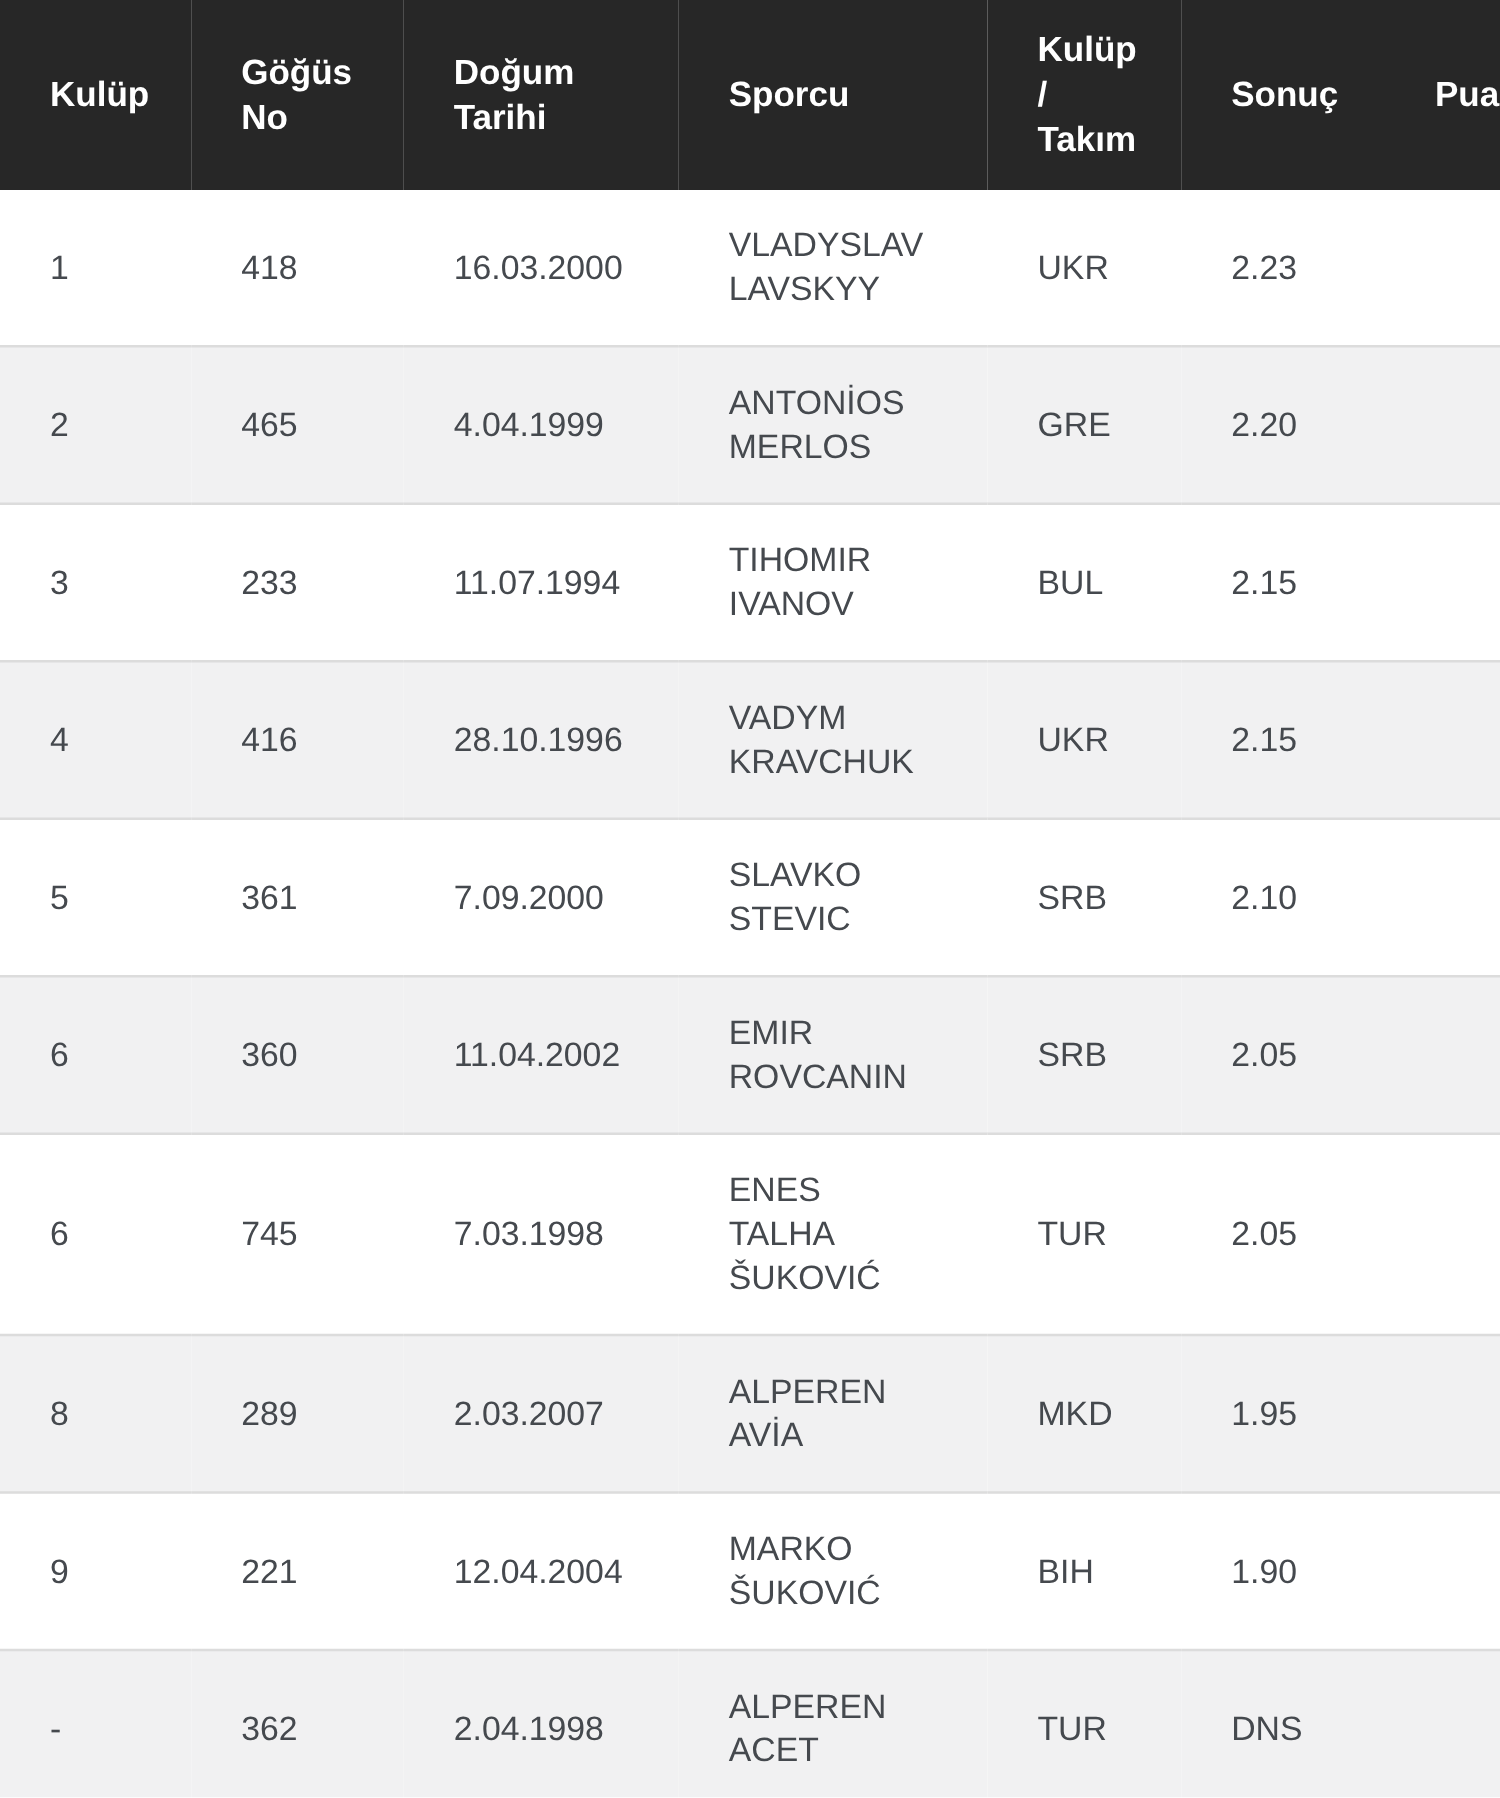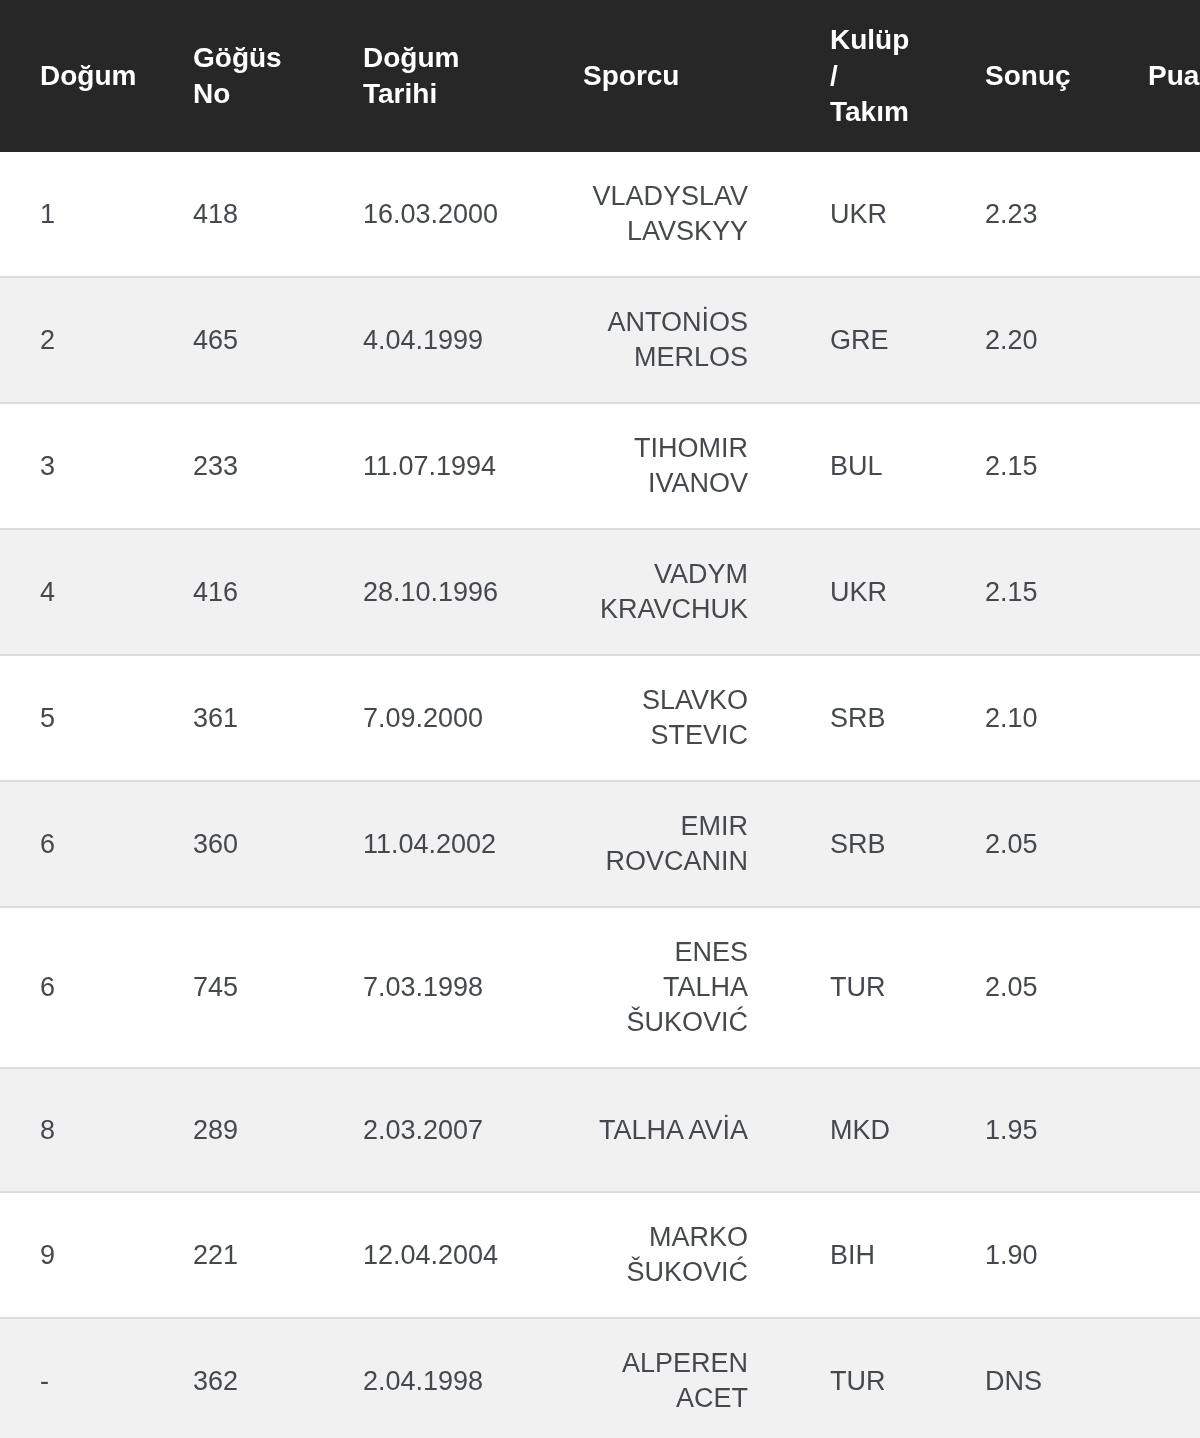--- a/index.html
+++ b/index.html
@@ -44,21 +44,21 @@
 
   tbody td {
     font-size: 27px;
     color: #45494e;
     text-align: left;
     vertical-align: middle;
     line-height: 35px;
     box-sizing: border-box;
     padding: 27px 30px 27px 40px;
   }
-  tbody td.cell-athlete { padding-right: 42px; text-align: right; }
+  tbody td.cell-athlete { padding-right: 42px; }
   tbody td.nowrap { white-space: nowrap; }
 
   tbody tr { background: #ffffff; }
   tbody tr:nth-child(even) { background: #f1f1f2; }
   tbody tr + tr td { border-top: 2px solid #dcdcdc; }
 
   
   tbody td { height: 124px; }
 </style>
 </head>
@@ -70,21 +70,21 @@
       <col class="c-rank">
         <col class="c-bib">
         <col class="c-dob">
         <col class="c-athlete">
       <col class="c-team">
         <col class="c-result">
         <col class="c-points">
     </colgroup>
     <thead>
       <tr>
-        <th>Doğum</th>
+        <th>Kulüp</th>
         <th>Göğüs No</th>
         <th>Doğum Tarihi</th>
         <th>Sporcu</th>
         <th>Kulüp / Takım</th>
         <th>Sonuç</th>
         <th>Puan</th>
       </tr>
     </thead>
     <tbody>
       <tr>
@@ -147,21 +147,21 @@
         <td class="nowrap">7.03.1998</td>
         <td class="cell-athlete">ENES TALHA ŠUKOVIĆ</td>
         <td class="nowrap">TUR</td>
         <td class="nowrap">2.05</td>
         <td class="nowrap"></td>
       </tr>
       <tr>
         <td class="nowrap">8</td>
         <td class="nowrap">289</td>
         <td class="nowrap">2.03.2007</td>
-        <td class="cell-athlete">TALHA AVİA</td>
+        <td class="cell-athlete">ALPEREN AVİA</td>
         <td class="nowrap">MKD</td>
         <td class="nowrap">1.95</td>
         <td class="nowrap"></td>
       </tr>
       <tr>
         <td class="nowrap">9</td>
         <td class="nowrap">221</td>
         <td class="nowrap">12.04.2004</td>
         <td class="cell-athlete">MARKO ŠUKOVIĆ</td>
         <td class="nowrap">BIH</td>

